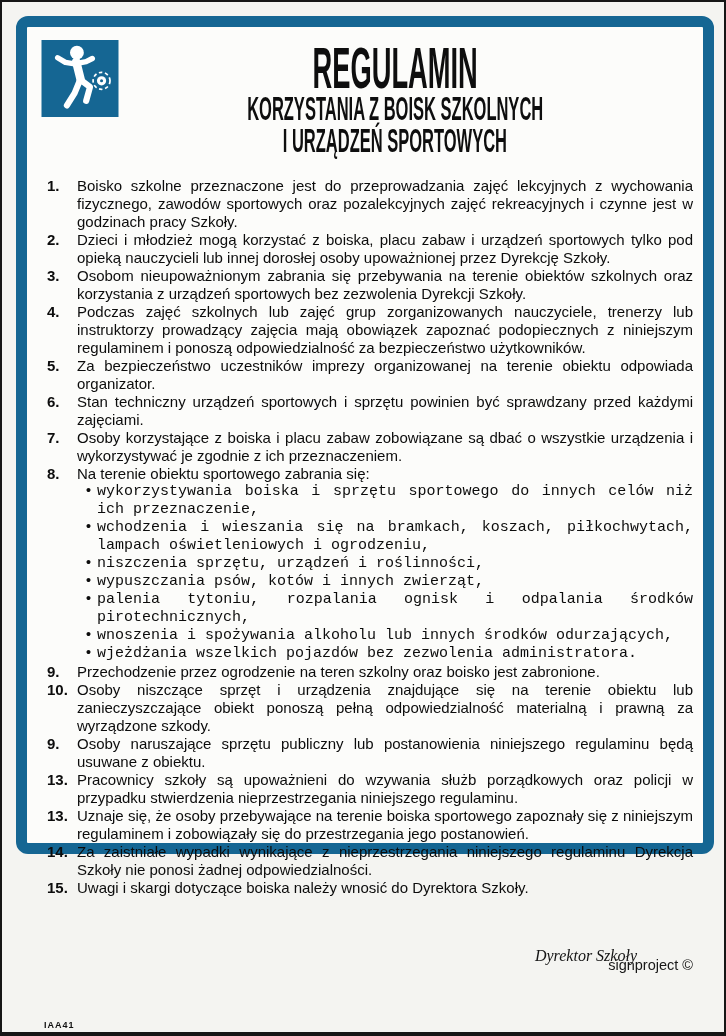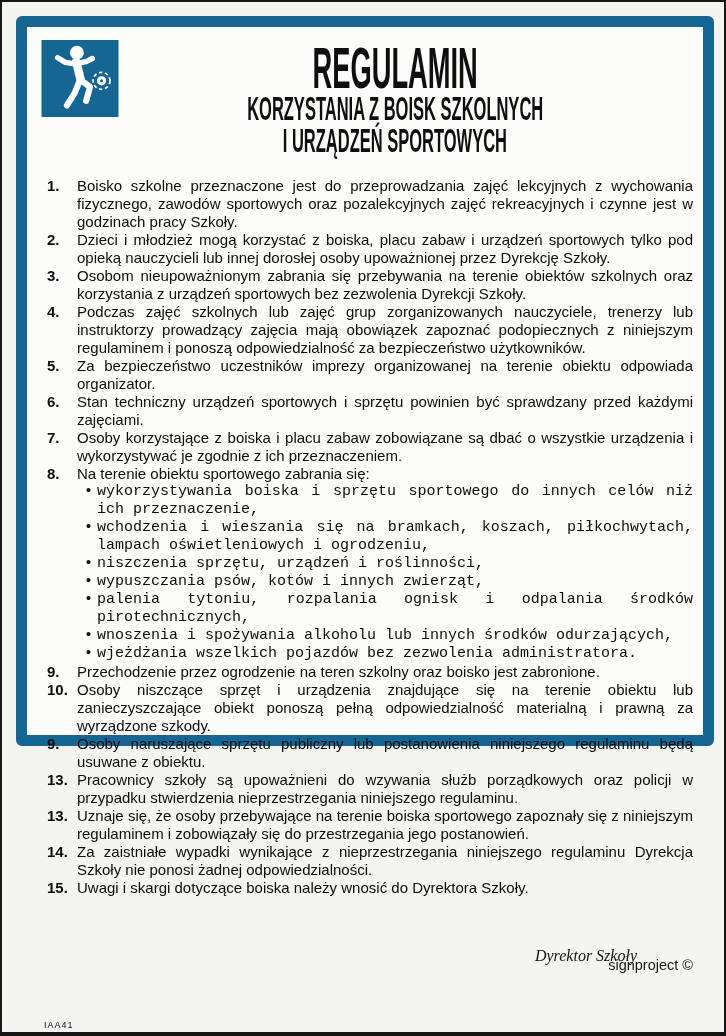--- a/index.html
+++ b/index.html
@@ -14,24 +14,24 @@
     position:relative;
     width:726px; height:1036px;
     background:#f4f4f1;
     border:2px solid #161616;
     border-bottom-width:4px;
     overflow:hidden;
   }
   .sign {
     position:absolute;
     left:14px; top:14px;
-    width:698px; height:730px;
+    width:698px; height:838px;
     background:#fcfcfa;
     border:11px solid var(--accent);
-    border-radius:6px;
+    border-radius:12px;
   }
   .icon-box {
     position:absolute;
     left:14px; top:13px;
     width:78px; height:77px;
   }
   .icon-box svg { display:block; width:100%; height:100%; }
   .titles {
     position:absolute;
     left:60px; right:0; top:12px;
@@ -104,21 +104,21 @@
     position:absolute;
     right:10px; top:930px;
     font-size:14.5px;
     color:#171717;
     white-space:nowrap;
   }
   .catalog-code {
     position:absolute;
     left:42px; top:1018px;
     font-size:9px;
-    font-weight:normal;
+    font-weight:bold;
     letter-spacing:1px;
     color:#101010;
   }
 </style>
 </head>
 <body>
 
 <div class="page">
   <div class="sign">
 

